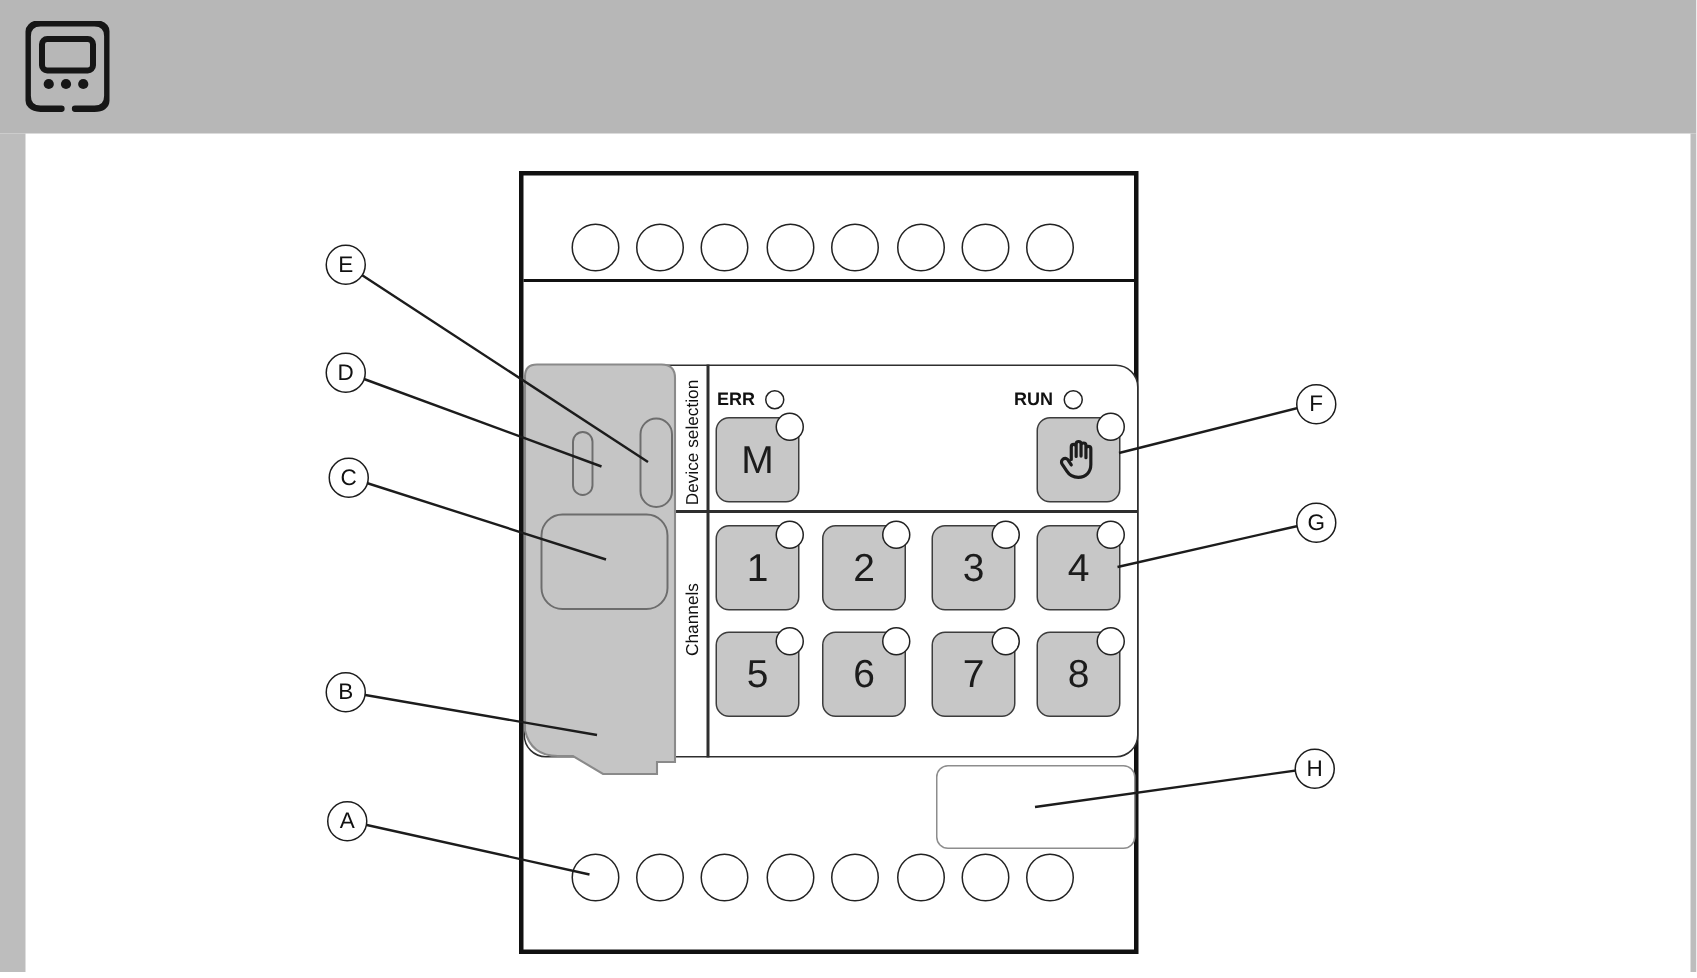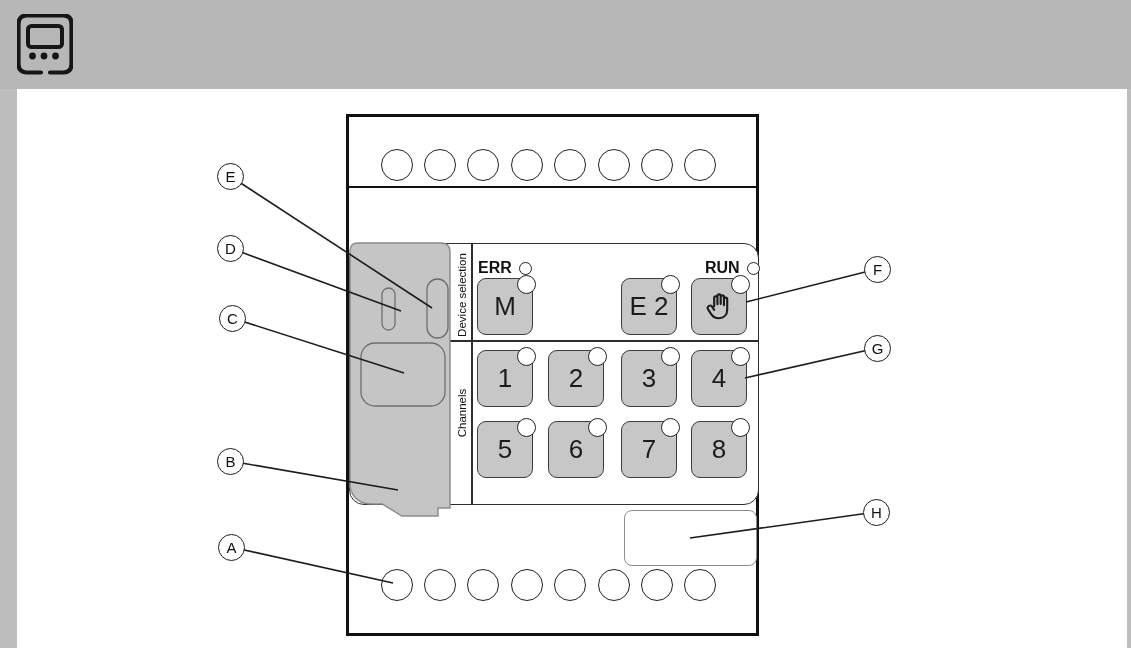--- a/index.html
+++ b/index.html
@@ -16,21 +16,21 @@
   .device{position:absolute;left:346px;top:114px;width:413px;height:522px;border:3px solid #111;background:#fff;box-sizing:border-box;}
   .h-sep{position:absolute;left:0;width:407px;height:2px;background:#111;}
   .terminal{position:absolute;width:32px;height:32px;border:1.4px solid #222;border-radius:50%;background:#fff;box-sizing:border-box;}
 
   
   .panel{position:absolute;left:0px;top:126px;width:410px;height:262px;border:1.6px solid #2e2e2e;border-radius:15px;box-sizing:border-box;background:#fff;}
   .v-div{position:absolute;left:122px;top:126px;width:1.6px;height:262px;background:#2e2e2e;}
   .h-div{position:absolute;left:101px;top:223px;width:308px;height:1.6px;background:#2e2e2e;}
 
   .vlabel{position:absolute;height:14px;line-height:14px;font-size:11.5px;color:#111;text-align:center;transform:rotate(-90deg);white-space:nowrap;}
-  .led-row{position:absolute;display:flex;align-items:center;gap:7px;font-size:16px;font-weight:600;color:#111;}
+  .led-row{position:absolute;display:flex;align-items:center;gap:7px;font-size:12px;font-weight:600;color:#111;}
   .led-o{width:13px;height:13px;border:1.4px solid #222;border-radius:50%;background:#fff;box-sizing:border-box;}
 
   .btn{position:absolute;width:56px;height:57px;background:#c7c7c7;border:1.7px solid #3d3d3d;border-radius:9px;box-sizing:border-box;display:flex;align-items:center;justify-content:center;font-size:26px;color:#1c1c1c;}
   .btn .led{position:absolute;right:-4px;top:-4px;width:19px;height:19px;border:1.6px solid #222;border-radius:50%;background:#fff;box-sizing:border-box;}
 
   .label-field{position:absolute;left:275px;top:393px;width:133px;height:56px;border:1.4px solid #8d8d8d;border-radius:8px;background:#fff;box-sizing:border-box;}
 
   
   .callout{position:absolute;width:27px;height:27px;border:1.6px solid #1c1c1c;border-radius:50%;background:#fff;box-sizing:border-box;display:flex;align-items:center;justify-content:center;font-size:15px;color:#111;z-index:10;}
   .leaders{position:absolute;left:0;top:0;z-index:5;pointer-events:none;}
@@ -79,31 +79,27 @@
       <rect x="12" y="103" width="84" height="63" rx="14" fill="#c5c5c5" stroke="#6d6d6d" stroke-width="1.3"></rect>
     </svg>
 
     <div class="vlabel" style="left:53px;top:171px;width:120px;">Device selection</div>
     <div class="vlabel" style="left:73px;top:289px;width:80px;">Channels</div>
 
     <div class="led-row" style="left:129px;top:142px;">
       <span>ERR</span>
       <span class="led-o"></span>
     </div>
-    <div class="led-row" style="left:356px;top:142px;align-items:center;">
+    <div class="led-row" style="left:327px;top:142px;align-items:center;">
       <span>RUN</span>
       <span class="led-o"></span>
     </div>
 
     <div class="btn" style="left:128px;top:161px;">
       <span>M</span>
-      <span class="led"></span>
-    </div>
-    <div class="btn" style="left:272px;top:161px;">
-      <span>E 2</span>
       <span class="led"></span>
     </div>
     <div class="btn" style="left:342px;top:161px;">
       <svg width="34" height="36" viewBox="0 0 24 25">
         <path d="M8.6 12 V6.1 a1.15 1.15 0 0 1 2.3 0 V10.6 M10.9 10.4 V4.7 a1.15 1.15 0 0 1 2.3 0 V10.4 M13.2 10.4 V5.4 a1.15 1.15 0 0 1 2.3 0 V11.2 M15.5 11.2 V7 a1.15 1.15 0 0 1 2.3 0 V14.4 c0 3.6-2.4 6-5.9 6 -2.6 0-4.2-1-5.4-2.9 L4.3 14.2 c-.6-1-.3-2 .6-2.5 .8-.4 1.8-.2 2.3.7 l1.4 2.2" fill="none" stroke="#1c1c1c" stroke-width="1.5" stroke-linecap="round" stroke-linejoin="round"></path>
       </svg>
       <span class="led"></span>
     </div>
 
     <div class="btn" style="left:128px;top:233px;">

